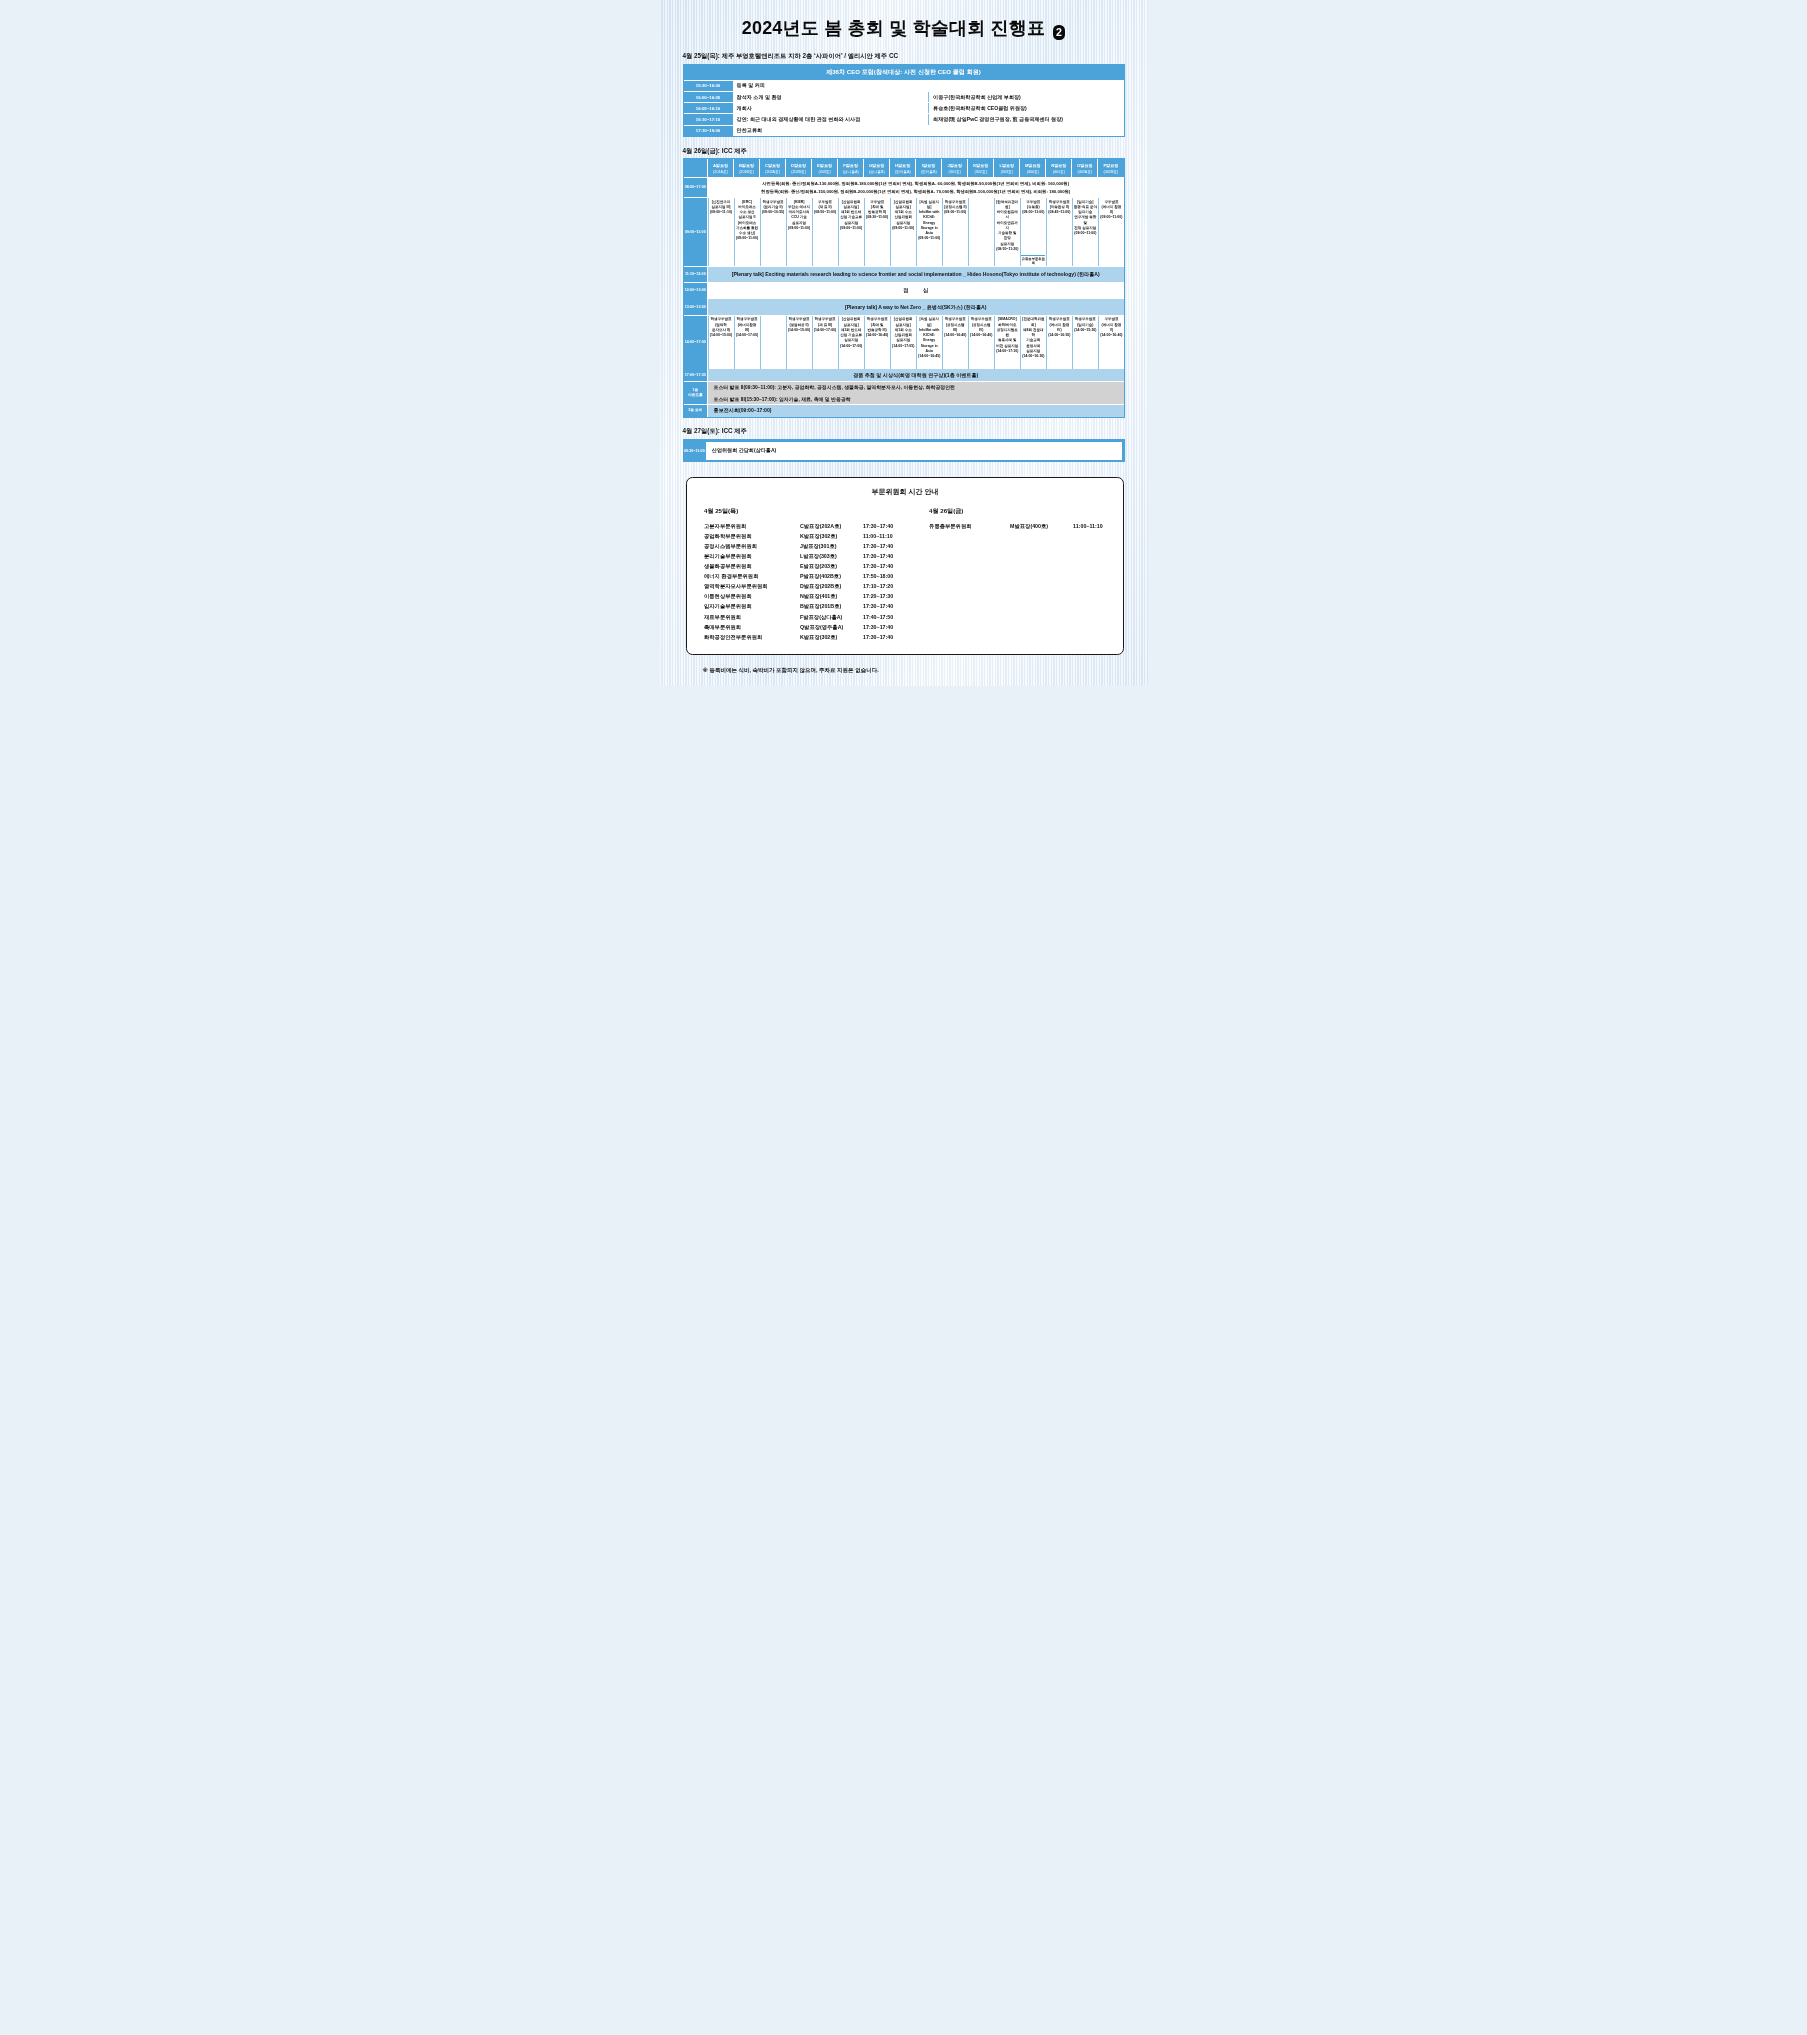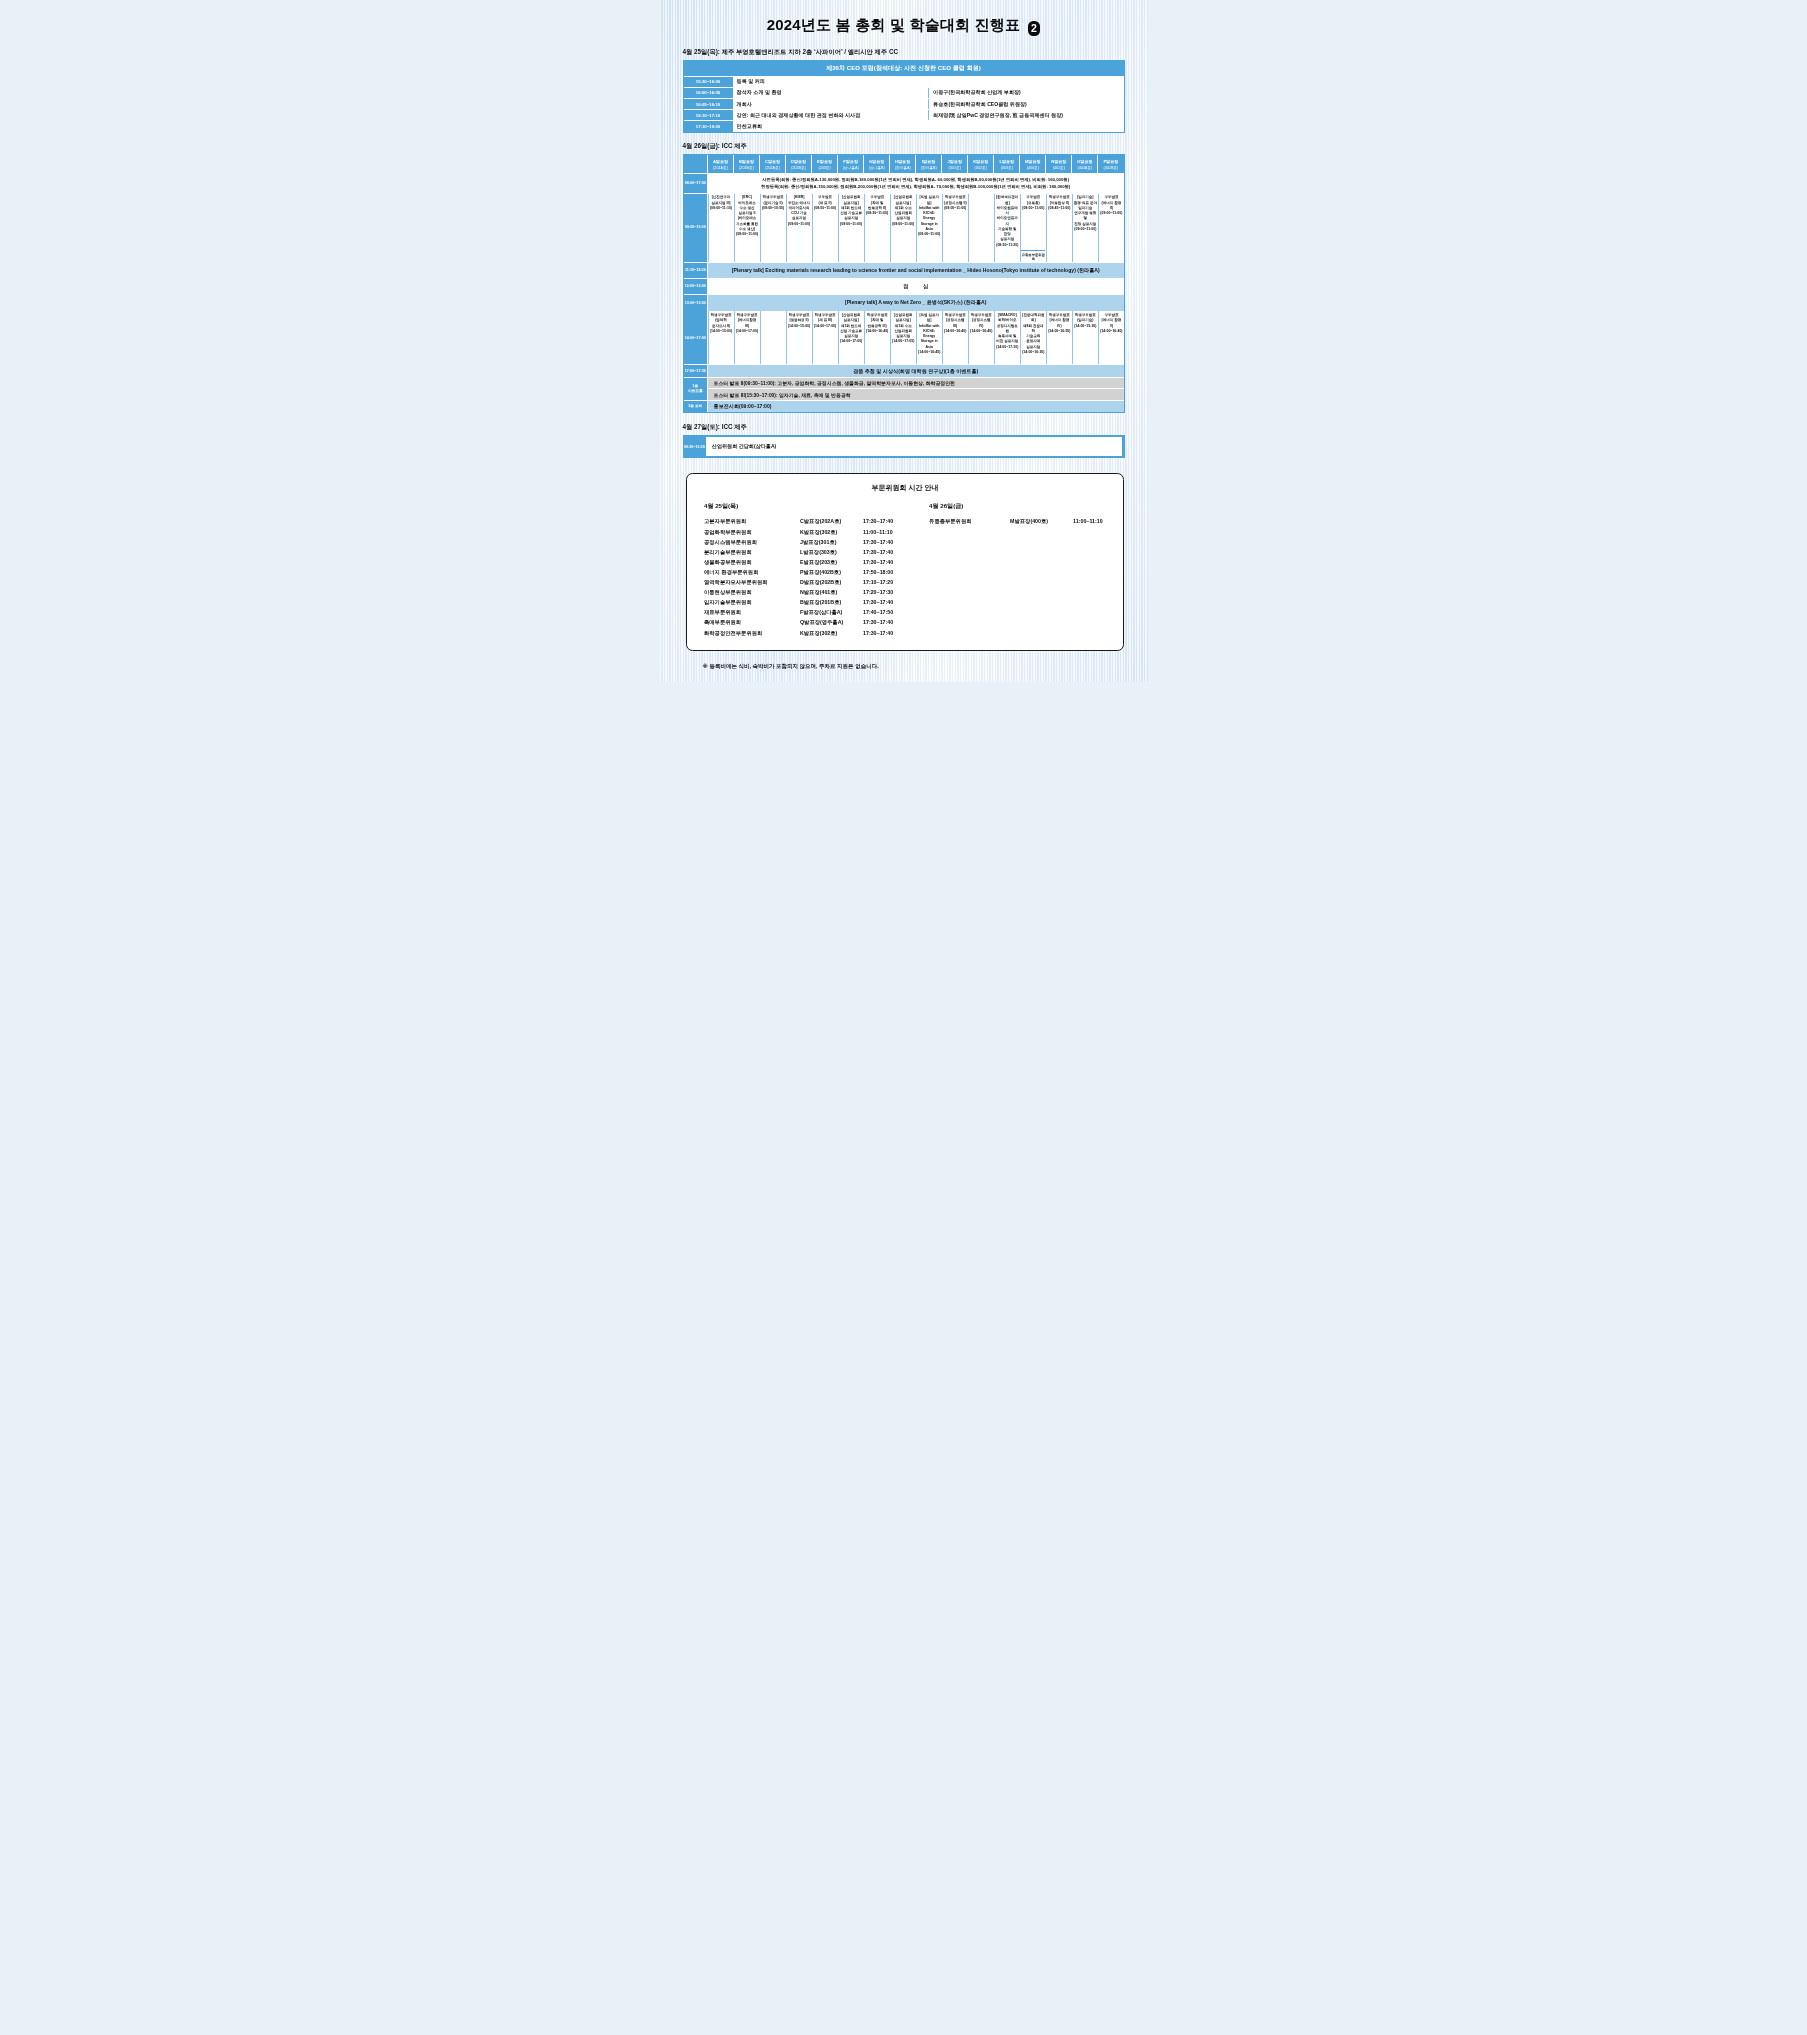--- a/index.html
+++ b/index.html
@@ -7,21 +7,21 @@
   .page { position:relative; width:488px; min-height:637px; margin:0 auto; overflow:hidden; }
   .page::before { content:""; position:absolute; inset:0; z-index:0;
     background:
       repeating-linear-gradient(90deg, rgba(255,255,255,.55) 0 0.8px, rgba(187,210,235,.22) 0.8px 1.6px),
       linear-gradient(115deg,#d8e7f5 0%,#f4f8fc 28%,#e2edf8 52%,#f7fafd 74%,#dfeaf6 100%);
   }
   .content { position:relative; z-index:1; padding-top:16.3px; }
 
   
   .title-row { text-align:center; margin-bottom:12.2px; }
-  .title-row h1 { display:inline; font-size:15px; font-weight:800; letter-spacing:0.2px; color:#0b0b0b; }
+  .title-row h1 { display:inline; font-size:18px; font-weight:800; letter-spacing:0.2px; color:#0b0b0b; }
   .badge { display:inline-block; vertical-align:middle; margin-left:5.7px; width:12.6px; height:15px;
     background:#0a0a0a; color:#fff; border-radius:5.3px; font-size:10.6px; font-weight:800;
     line-height:15px; text-align:center; }
 
   .section-heading { margin:0 0 2.8px 23px; font-size:6.3px; font-weight:700; }
   .mt { margin-top:9.8px; }
 
   
   .ceo-table { width:442px; margin-left:23px; border:1px solid #4BA3D9; background:#fff; }
   .ceo-header { background:#4BA3D9; color:#fff; text-align:center; font-size:6.1px; font-weight:700; padding:2.8px 0; }

